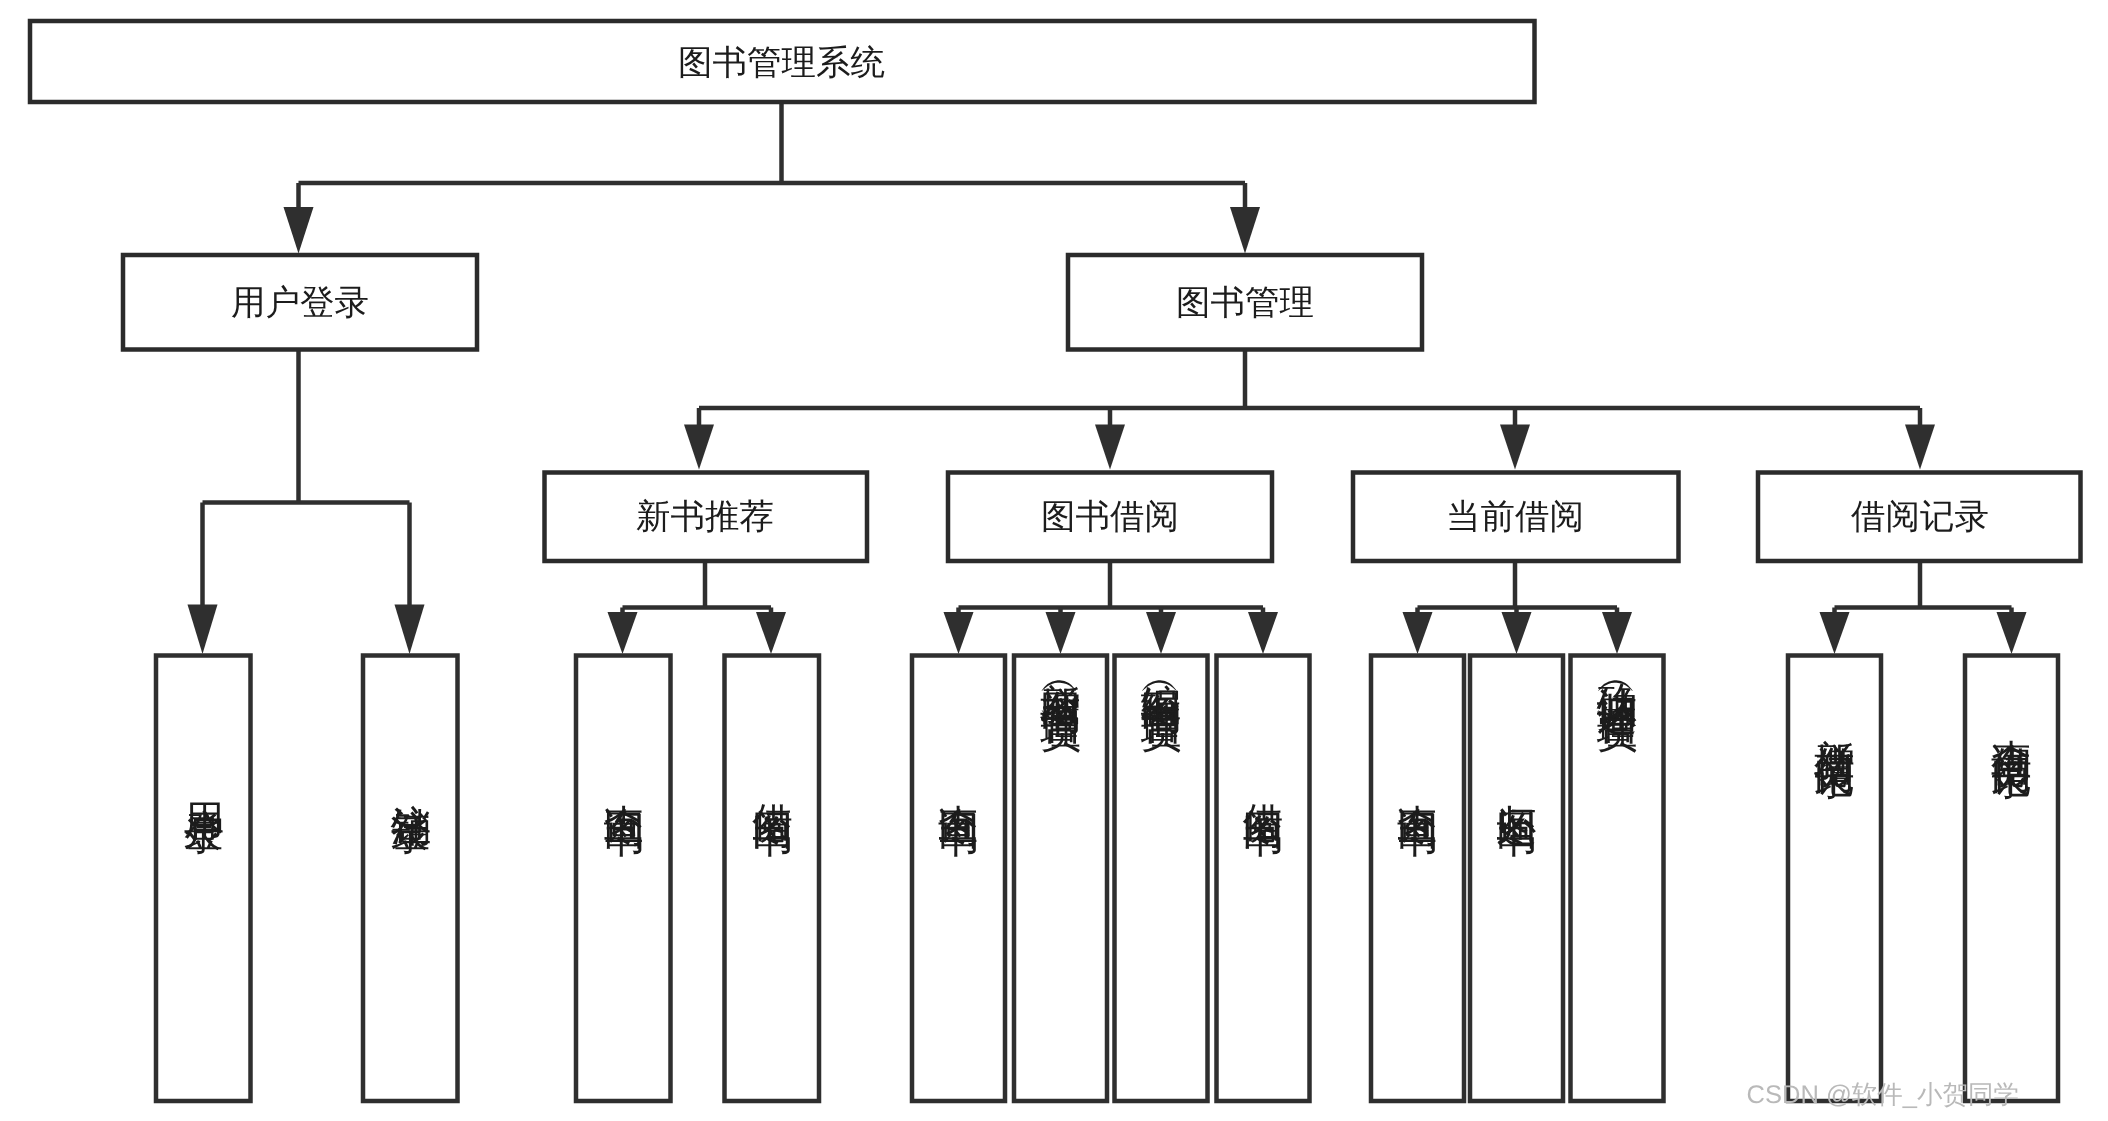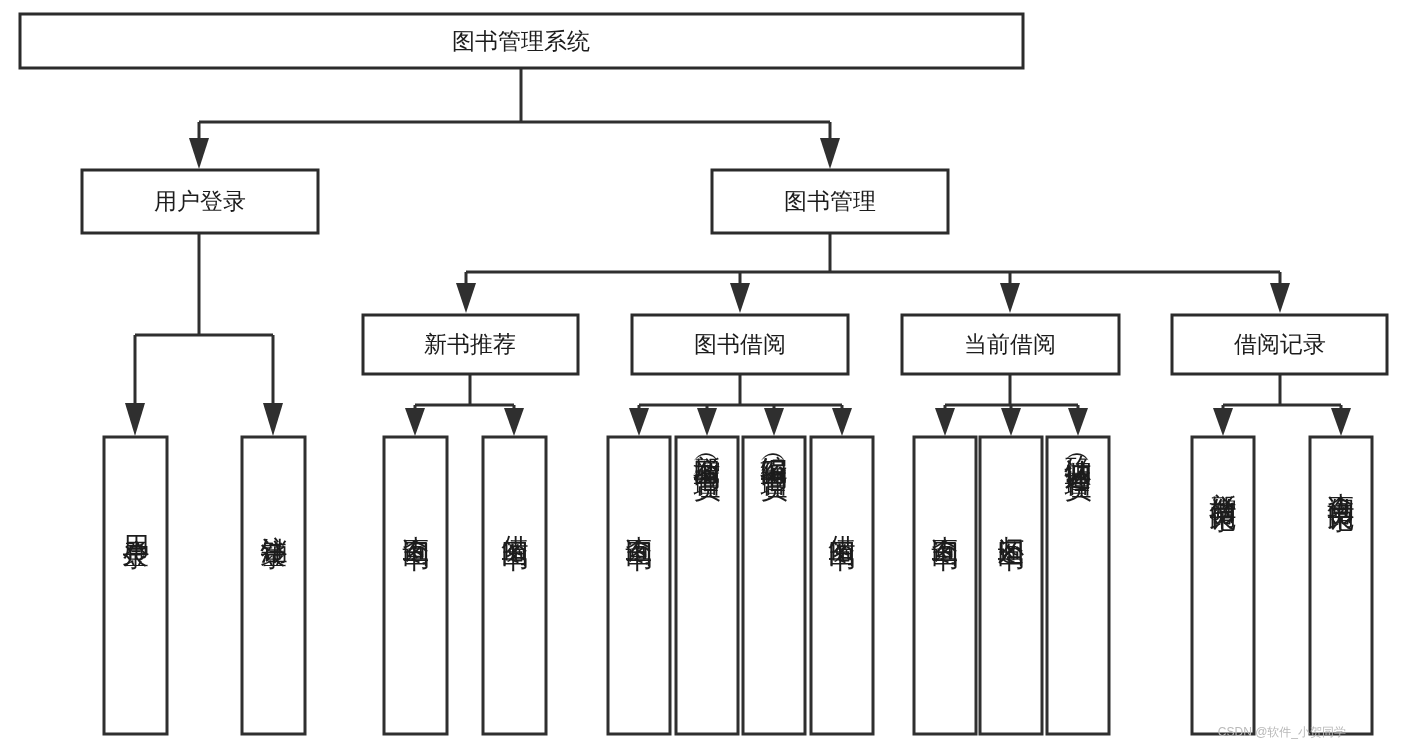--- a/index.html
+++ b/index.html
@@ -60,21 +60,21 @@
     fill: #1c1c1c;
     text-anchor: middle;
     writing-mode: vertical-rl;
     letter-spacing: 3px;
   }
   .watermark {
     position: absolute;
     right: 12px;
     bottom: 6px;
     font-family: "Liberation Sans", "DejaVu Sans", sans-serif;
-    font-size: 12px;
+    font-size: 17px;
     color: #b9b9b9;
     white-space: nowrap;
     user-select: none;
   }
 </style>
 </head>
 <body>
 
 <div id="diagram-root">
 

